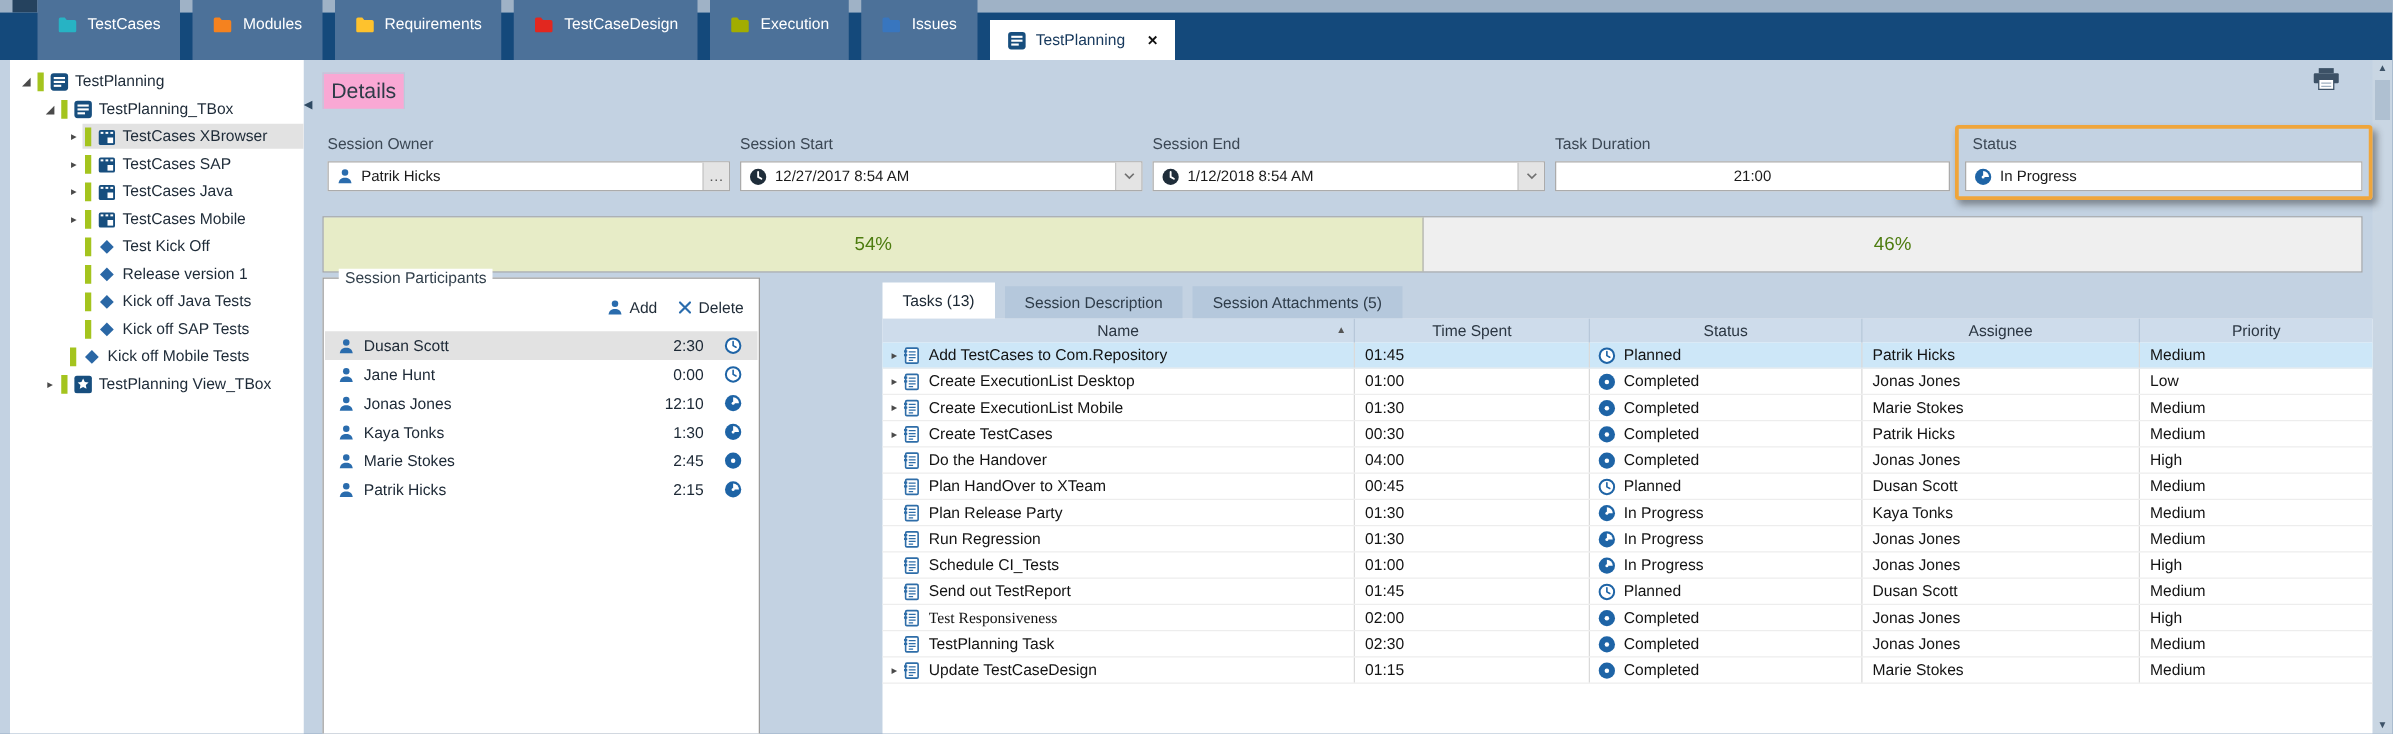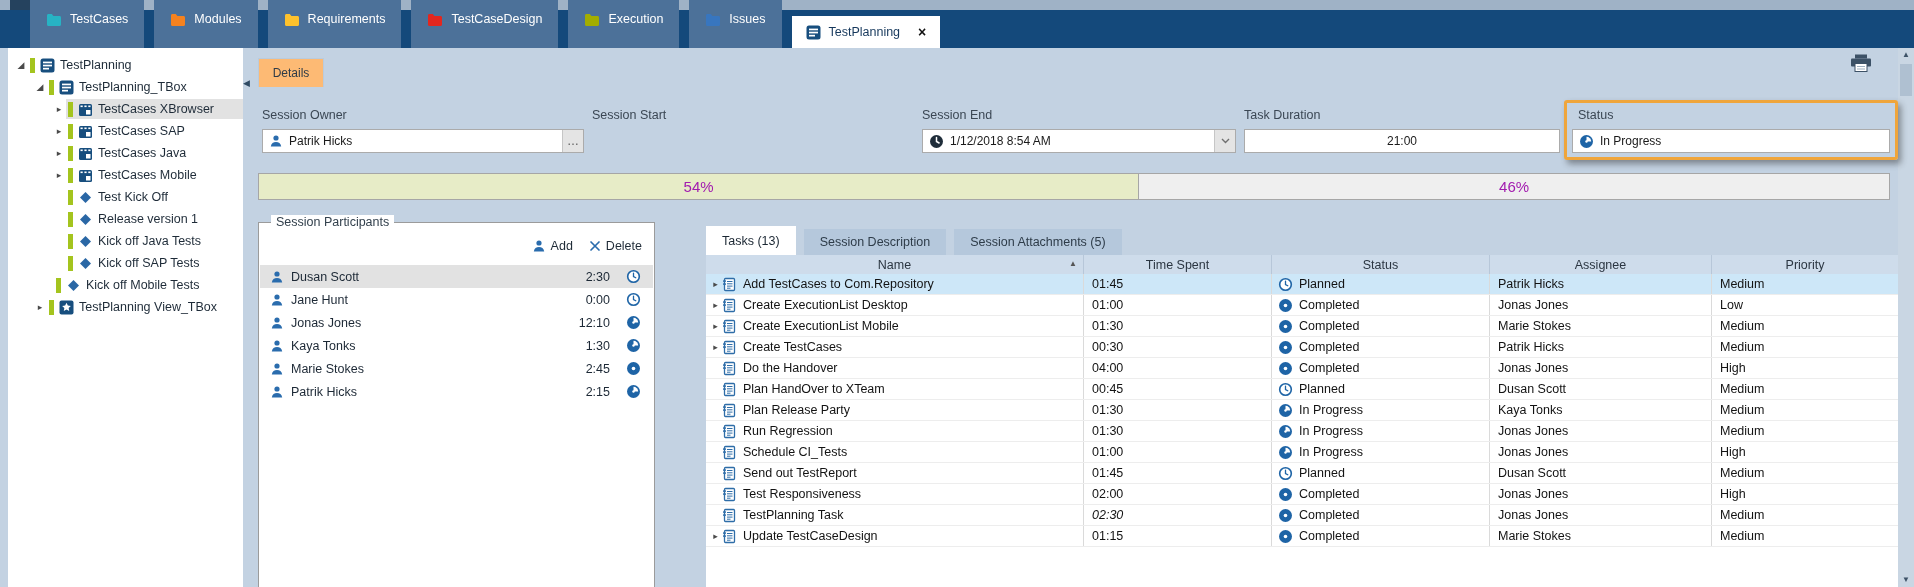--- a/index.html
+++ b/index.html
@@ -27,49 +27,49 @@
   .trow .exp{width:14px;text-align:center;font-size:9px;color:#4A4A4A;flex:none;}
   .tbody-hl{display:flex;align-items:center;height:20px;flex:1;padding-left:2px;gap:5px;}
   .trow.selected .tbody-hl{background:#E2E2E2;}
   .gbar{width:5px;height:15px;background:#A4C41E;flex:none;}
   .tlabel{white-space:nowrap;color:#1E2B38;}
 
   .splitter{position:absolute;left:243px;top:48px;width:9px;height:539px;}
   .collapse{position:absolute;left:0;top:30px;font-size:9px;color:#2F4A63;}
 
   
-  .details-tab{position:absolute;left:258px;top:58px;width:66px;height:29px;background:#fdba74;
+  .details-tab{position:absolute;left:258px;top:58px;width:66px;height:29px;background:#f9a8d4;
     border:1px solid #BACBDC;border-bottom:none;display:flex;align-items:center;justify-content:center;
-    font-size:12px;color:#2E3B47;box-sizing:border-box;}
+    font-size:17px;color:#2E3B47;box-sizing:border-box;}
   .printer{position:absolute;left:1849px;top:54px;}
   .vscroll{position:absolute;left:1898px;top:48px;width:16px;height:539px;background:#C9D6E3;}
   .vs-up{position:absolute;top:3px;left:0;width:16px;text-align:center;font-size:8px;color:#3E5368;line-height:1;}
   .vs-down{position:absolute;bottom:3px;left:0;width:16px;text-align:center;font-size:8px;color:#3E5368;line-height:1;}
   .vs-thumb{position:absolute;top:16px;left:2px;width:12px;height:32px;background:#AFC0D1;}
 
   
   .fld-label{position:absolute;font-size:12.5px;color:#3B4754;white-space:nowrap;}
   .fld{position:absolute;height:24px;background:#FFF;border:1px solid #ABABAB;box-sizing:border-box;
     display:flex;align-items:center;font-size:12px;color:#1A1A1A;padding-left:6px;gap:6px;}
   .fld .grow{flex:1;white-space:nowrap;overflow:hidden;}
   .fld-btn{width:21px;height:100%;background:#E4E4E4;border-left:1px solid #C6C6C6;display:flex;
     align-items:center;justify-content:center;color:#555;font-size:12px;flex:none;box-sizing:border-box;}
   .center-val{flex:1;text-align:center;padding-right:6px;}
   .orange-box{position:absolute;left:1564px;top:100px;width:334px;height:60px;border:3px solid #EFA53B;
     border-radius:3px;box-shadow:3px 4px 6px rgba(40,40,40,.45);box-sizing:border-box;pointer-events:none;}
 
   
-  .progress{position:absolute;left:258px;top:173px;width:1632px;height:27px;border:1px solid #A6A6A6;
-    display:flex;box-sizing:border-box;font-size:15px;color:#a21caf;}
+  .progress{position:absolute;left:258px;top:173px;width:1632px;height:45px;border:1px solid #A6A6A6;
+    display:flex;box-sizing:border-box;font-size:15px;color:#4d7c0f;}
   .pleft{background:#E7ECC7;border-right:1px solid #A6A6A6;display:flex;align-items:center;
     justify-content:center;box-sizing:border-box;}
   .pright{background:#EFEFEF;flex:1;display:flex;align-items:center;justify-content:center;}
 
   
-  .participants{position:absolute;left:258px;top:222px;width:397px;height:366px;background:#FFF;
+  .participants{position:absolute;left:258px;top:222px;width:350px;height:366px;background:#FFF;
     border:1px solid #9B9B9B;box-sizing:border-box;}
   .legend{position:absolute;top:-8px;left:12px;background:#FFF;padding:0 5px;font-size:12.5px;color:#33414D;}
   .pacts{position:absolute;top:16px;right:12px;display:flex;gap:16px;align-items:center;
     font-size:12.5px;color:#1F2B37;}
   .pact{display:flex;align-items:center;gap:5px;}
   .plist{position:absolute;top:42px;left:1px;right:1px;}
   .prow{height:23px;display:flex;align-items:center;padding:0 12px 0 10px;font-size:12.5px;gap:7px;}
   .prow.selected{background:#E2E2E2;}
   .prow .pname{color:#1C2835;}
   .prow .ptime{margin-left:auto;width:40px;text-align:right;color:#1C2835;}
@@ -365,20 +365,36 @@
   <div class="fld" style="left:262px;top:129px;width:322px">
     <span class="icon">
         <svg width="14" height="14" viewBox="0 0 14 14">
           <circle cx="7" cy="4" r="2.6" fill="#2A6CAD"></circle>
           <path d="M1.8 12.5c.4-3 2.5-4.4 5.2-4.4s4.8 1.4 5.2 4.4z" fill="#2A6CAD"></path>
         </svg>
       </span>
     <span class="grow">Patrik Hicks</span>
     <span class="fld-btn">…</span>
   </div>
+  <div class="fld" style="left:592px;top:129px;width:322px">
+    <span class="icon">
+        <svg width="15" height="15" viewBox="0 0 15 15">
+          <circle cx="7.5" cy="7.5" r="6.5" fill="#1F2D3A"></circle>
+          <path d="M7.5 3.6v3.9l2.6 1.5" stroke="#fff" stroke-width="1.5" fill="none" stroke-linecap="round"></path>
+        </svg>
+      </span>
+    <span class="grow">12/27/2017 8:54 AM</span>
+    <span class="fld-btn">
+        <span class="icon">
+          <svg width="9" height="6" viewBox="0 0 9 6">
+            <path d="M1 1l3.5 3.5L8 1" stroke="#707070" stroke-width="1.4" fill="none"></path>
+          </svg>
+        </span>
+      </span>
+  </div>
   <div class="fld" style="left:922px;top:129px;width:314px">
     <span class="icon">
         <svg width="15" height="15" viewBox="0 0 15 15">
           <circle cx="7.5" cy="7.5" r="6.5" fill="#1F2D3A"></circle>
           <path d="M7.5 3.6v3.9l2.6 1.5" stroke="#fff" stroke-width="1.5" fill="none" stroke-linecap="round"></path>
         </svg>
       </span>
     <span class="grow">1/12/2018 8:54 AM</span>
     <span class="fld-btn">
         <span class="icon">
@@ -814,21 +830,21 @@
                 <circle cx="7.5" cy="7.5" r="5.8" fill="#fff" stroke="#1E64A6" stroke-width="1.6"></circle>
                 <path d="M7.5 4.2v3.3l2.3 1.3" stroke="#1E64A6" stroke-width="1.3" fill="none" stroke-linecap="round"></path>
               </svg>
             </span>
             <span>Planned</span>
           </div>
           <div class="tcell c-pad" style="width: 222px;">Dusan Scott</div>
           <div class="tcell c-pad" style="width: 186px;">Medium</div>
         </div>
         <div class="trw">
-          <div class="tcell c-name" style="width: 378px;">
+          <div class="tcell c-name" style="width: 378px; font-family: Liberation Serif, serif;">
             <span class="exp"></span>
             <span class="ticn">
               <svg width="15" height="15" viewBox="0 0 15 15">
                 <rect x="2.5" y="1.5" width="10" height="12" rx="1" fill="#fff" stroke="#2E6DA8" stroke-width="1.3"></rect>
                 <rect x="1.2" y="3.2" width="2.6" height="1.8" fill="#2E6DA8"></rect>
                 <rect x="1.2" y="6.2" width="2.6" height="1.8" fill="#2E6DA8"></rect>
                 <path d="M5 4.5h5.5M5 6.8h5.5M5 9.1h5.5M5 11.2h3.5" stroke="#2E6DA8" stroke-width="1"></path>
               </svg>
             </span>
             <span>Test Responsiveness</span>
@@ -852,21 +868,21 @@
             <span class="ticn">
               <svg width="15" height="15" viewBox="0 0 15 15">
                 <rect x="2.5" y="1.5" width="10" height="12" rx="1" fill="#fff" stroke="#2E6DA8" stroke-width="1.3"></rect>
                 <rect x="1.2" y="3.2" width="2.6" height="1.8" fill="#2E6DA8"></rect>
                 <rect x="1.2" y="6.2" width="2.6" height="1.8" fill="#2E6DA8"></rect>
                 <path d="M5 4.5h5.5M5 6.8h5.5M5 9.1h5.5M5 11.2h3.5" stroke="#2E6DA8" stroke-width="1"></path>
               </svg>
             </span>
             <span>TestPlanning Task</span>
           </div>
-          <div class="tcell c-pad" style="width: 188px; font-style: italic;">02:30</div>
+          <div class="tcell c-pad" style="width: 188px;">02:30</div>
           <div class="tcell c-status" style="width: 218px;">
             <span class="ticn2">
               <svg width="15" height="15" viewBox="0 0 15 15">
                 <circle cx="7.5" cy="7.5" r="6.5" fill="#1E64A6"></circle>
                 <circle cx="7.5" cy="7.5" r="1.8" fill="#fff"></circle>
               </svg>
             </span>
             <span>Completed</span>
           </div>
           <div class="tcell c-pad" style="width: 222px;">Jonas Jones</div>

